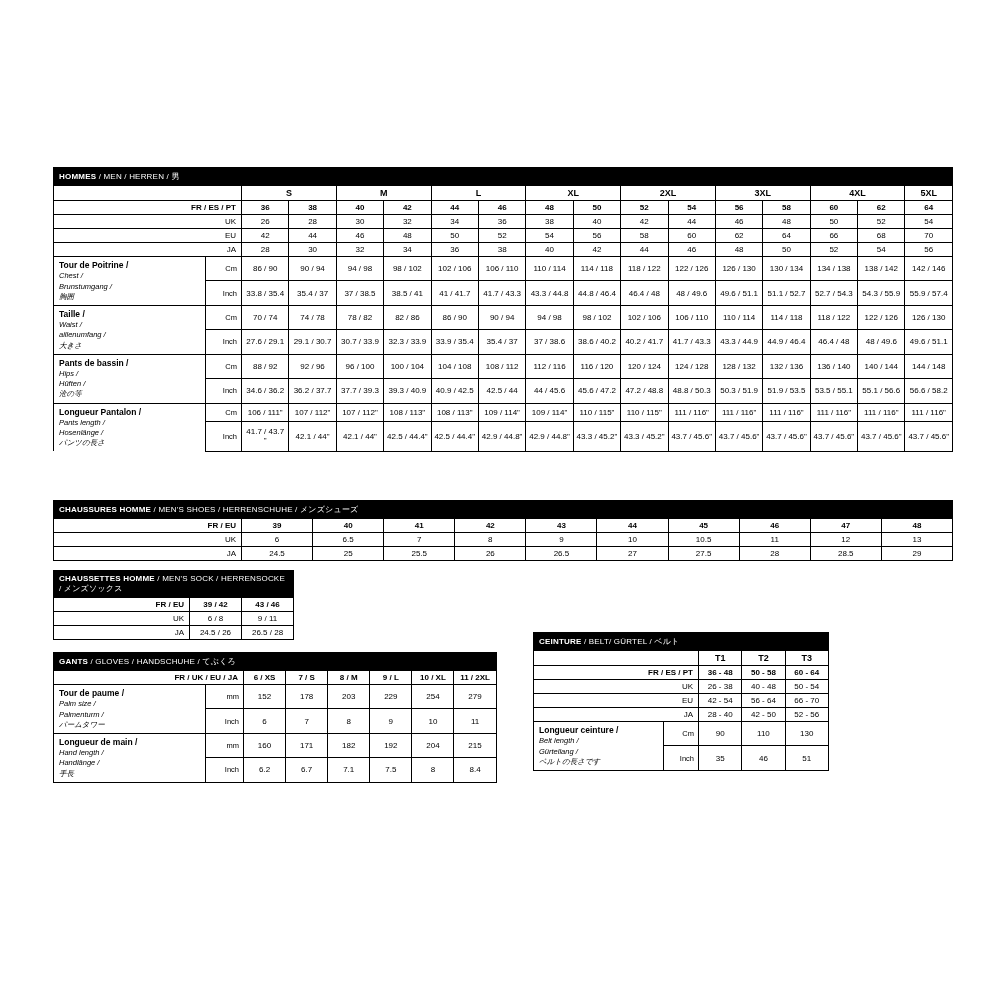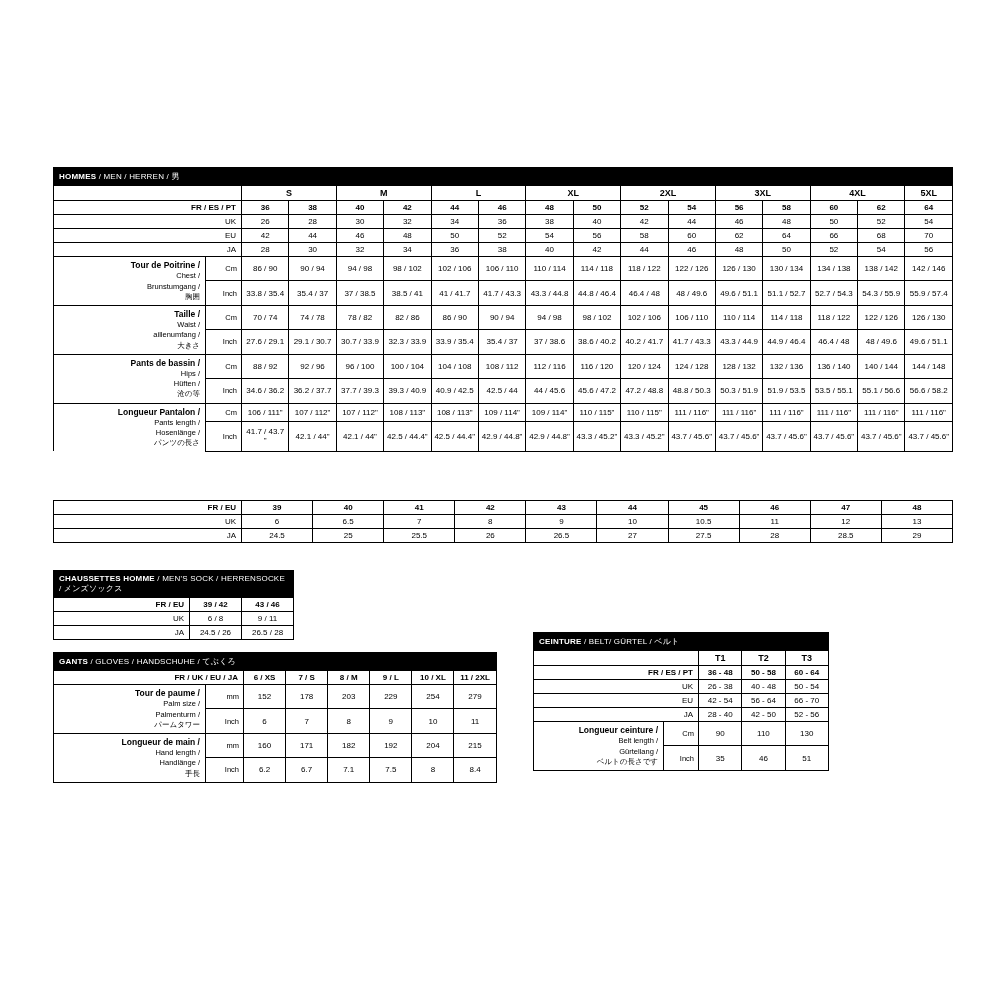--- a/index.html
+++ b/index.html
@@ -8,22 +8,22 @@
 
   table{border-collapse:collapse;}
   td,th{border:1px solid #000;padding:0;}
 
   .hdr-black{background:#000;color:#fff;font-weight:bold;font-size:8px;text-align:left;padding:3px 5px;letter-spacing:.2px;}
   .hdr-black .light{font-weight:normal;}
   .yellow{background:#f5e400;font-weight:bold;}
   .cell{font-size:8px;text-align:center;padding:2px 2px;background:#fff;}
   .cellL{font-size:8px;text-align:right;padding:2px 5px;background:#fff;}
   .sizecat{font-size:9px;font-weight:bold;text-align:center;background:#fff;padding:2px;}
-  .rowlabel{font-size:8.5px;font-weight:bold;text-align:right;padding:3px 5px;background:#fff;line-height:1.35;}
-  .rowlabel .sub{font-weight:normal;font-size:7.5px;display:block;}
+  .rowlabel{font-size:8.5px;font-weight:bold;text-align:left;padding:3px 5px;background:#fff;line-height:1.35;}
+  .rowlabel .sub{font-weight:normal;font-size:7.5px;display:block;font-style:italic;}
   .unit{font-size:7.5px;text-align:right;padding:2px 4px;background:#fff;}
   .nbb{border-bottom:none;}
 
   
   #men-table{position:absolute;left:53px;top:167px;width:899px;}
   #shoes-table{position:absolute;left:53px;top:500px;width:899px;}
   #socks-table{position:absolute;left:53px;top:570px;width:240px;}
   #gloves-table{position:absolute;left:53px;top:652px;width:443px;}
   #belt-table{position:absolute;left:533px;top:632px;width:295px;}
 
@@ -278,20 +278,23 @@
       </tbody>
   </table>
 
   <table id="shoes-table" class="t-full">
     <colgroup>
       <col style="width:188px">
         <col span="10" style="width:71.1px">
     </colgroup>
     <tbody id="shoes-body">
         <tr>
+          <td class="hdr-black" colspan="11"><b>CHAUSSURES HOMME</b> <span class="light">/ MEN'S SHOES / HERRENSCHUHE / メンズシューズ</span></td>
+        </tr>
+        <tr>
           <td class="yellow cellL">FR / EU</td>
           <td class="cell yellow">39</td>
           <td class="cell yellow">40</td>
           <td class="cell yellow">41</td>
           <td class="cell yellow">42</td>
           <td class="cell yellow">43</td>
           <td class="cell yellow">44</td>
           <td class="cell yellow">45</td>
           <td class="cell yellow">46</td>
           <td class="cell yellow">47</td>

